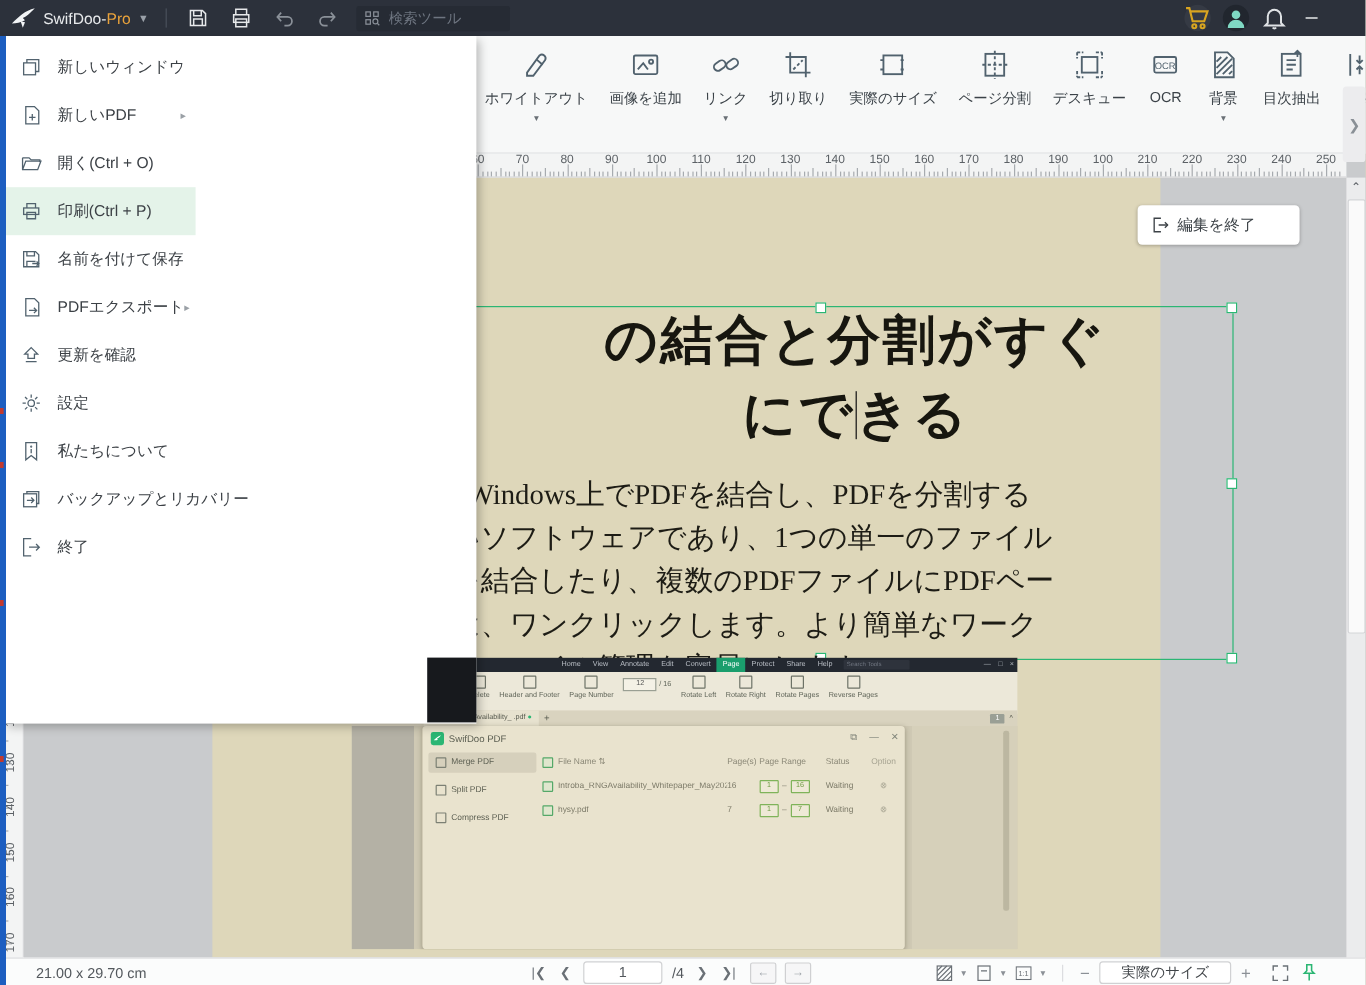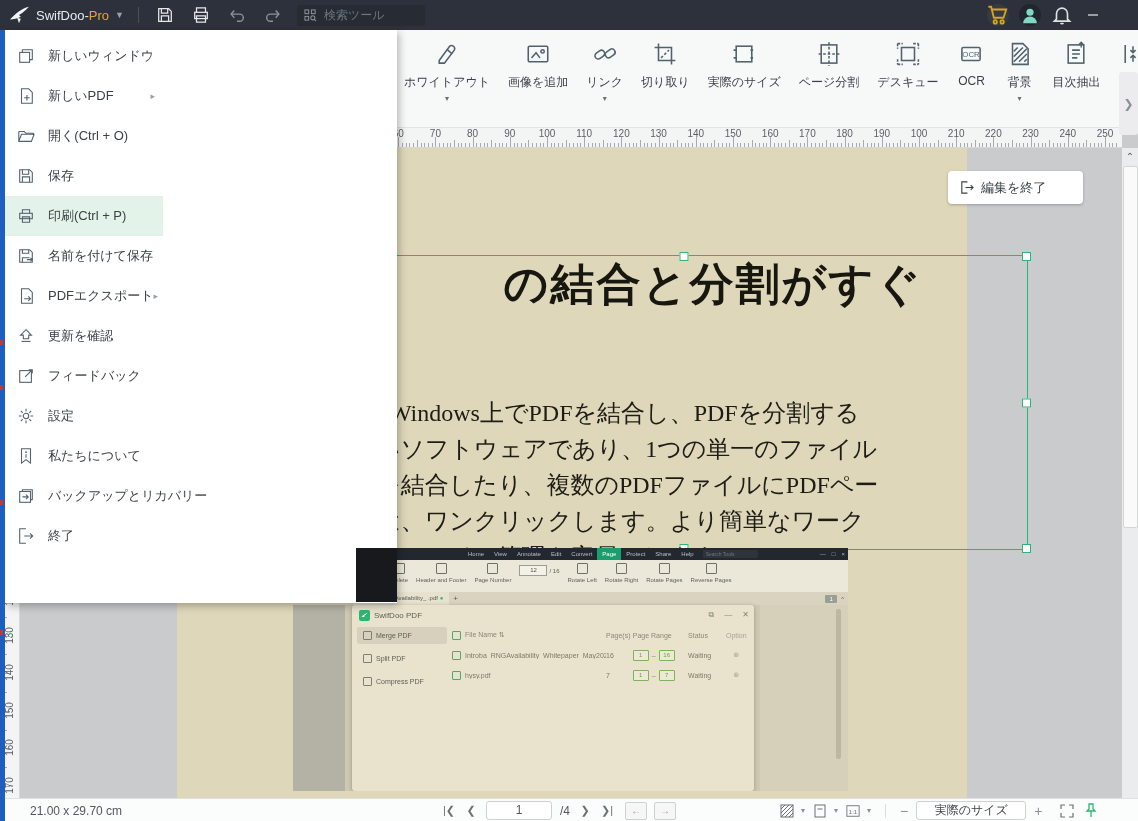--- a/index.html
+++ b/index.html
@@ -673,20 +673,21 @@
   <div id="pdf-page">
     <div id="sel-box">
       <span class="handle" style="left:50%;top:-4px;transform:translateX(-50%);"></span>
       <span class="handle" style="right:-4px;top:-4px;"></span>
       <span class="handle" style="right:-4px;top:50%;transform:translateY(-50%);"></span>
       <span class="handle" style="right:-4px;bottom:-4px;"></span>
       <span class="handle" style="left:50%;bottom:-4px;transform:translateX(-50%);"></span>
     </div>
     <div id="doc-title">
       <div>の結合と分割がすぐ</div>
+      <div><span>にで</span><span class="cursor-bar"></span><span>きる</span></div>
     </div>
     <div id="doc-body">
         <div>Fは、Windows上でPDFを結合し、PDFを分割する</div>
         <div>の良いソフトウェアであり、1つの単一のファイル</div>
         <div>イルを結合したり、複数のPDFファイルにPDFペー</div>
         <div>るには、ワンクリックします。より簡単なワーク</div>
         <div>用し、ファイル管理を容易にします。</div>
       </div>
 
     <div id="shot">
@@ -861,28 +862,20 @@
         <span class="lb">新しいPDF</span>
         <span class="sub">▸</span>
       </div>
       <div class="fm-item">
         <span class="ic"><svg viewBox="0 0 20 20" fill="none" stroke="#51626e" stroke-width="1.2">
             <path d="M2 5 h6 l2 2 h8 v2"></path>
             <path d="M2 5 v11 h14 l3 -8 H5 l-3 8"></path>
           </svg></span>
         <span class="lb">開く(Ctrl + O)</span>
       </div>
-      <div class="fm-item">
-        <span class="ic"><svg viewBox="0 0 20 20" fill="none" stroke="#51626e" stroke-width="1.2">
-            <path d="M3 3 h11 l3 3 v11 H3 Z"></path>
-            <path d="M6 3 v5 h7 v-5"></path>
-            <path d="M6 17 v-6 h8 v6"></path>
-          </svg></span>
-        <span class="lb">保存</span>
-      </div>
       <div class="fm-item hl">
         <span class="ic"><svg viewBox="0 0 20 20" fill="none" stroke="#51626e" stroke-width="1.2">
             <path d="M6 7 V3 h8 v4"></path>
             <rect x="3" y="7" width="14" height="6"></rect>
             <path d="M6 11 h8 v6 H6 Z"></path>
           </svg></span>
         <span class="lb">印刷(Ctrl + P)</span>
       </div>
       <div class="fm-item">
         <span class="ic"><svg viewBox="0 0 20 20" fill="none" stroke="#51626e" stroke-width="1.2">
@@ -900,27 +893,20 @@
           </svg></span>
         <span class="lb">PDFエクスポート</span>
         <span class="sub">▸</span>
       </div>
       <div class="fm-item">
         <span class="ic"><svg viewBox="0 0 20 20" fill="none" stroke="#51626e" stroke-width="1.2">
             <path d="M10 3 L16 9 h-3 v4 H7 V9 H4 Z"></path>
             <path d="M5 16 h10"></path>
           </svg></span>
         <span class="lb">更新を確認</span>
-      </div>
-      <div class="fm-item">
-        <span class="ic"><svg viewBox="0 0 20 20" fill="none" stroke="#51626e" stroke-width="1.2">
-            <rect x="3" y="4" width="13" height="13"></rect>
-            <path d="M9 11 L16 4 M13 3 h4 v4"></path>
-          </svg></span>
-        <span class="lb">フィードバック</span>
       </div>
       <div class="fm-item">
         <span class="ic"><svg viewBox="0 0 20 20" fill="none" stroke="#51626e" stroke-width="1.2">
             <circle cx="10" cy="10" r="3"></circle>
             <path d="M10 2 v3 M10 15 v3 M2 10 h3 M15 10 h3 M4.3 4.3 l2.1 2.1 M13.6 13.6 l2.1 2.1 M15.7 4.3 l-2.1 2.1 M6.4 13.6 l-2.1 2.1"></path>
           </svg></span>
         <span class="lb">設定</span>
       </div>
       <div class="fm-item">
         <span class="ic"><svg viewBox="0 0 20 20" fill="none" stroke="#51626e" stroke-width="1.2">

